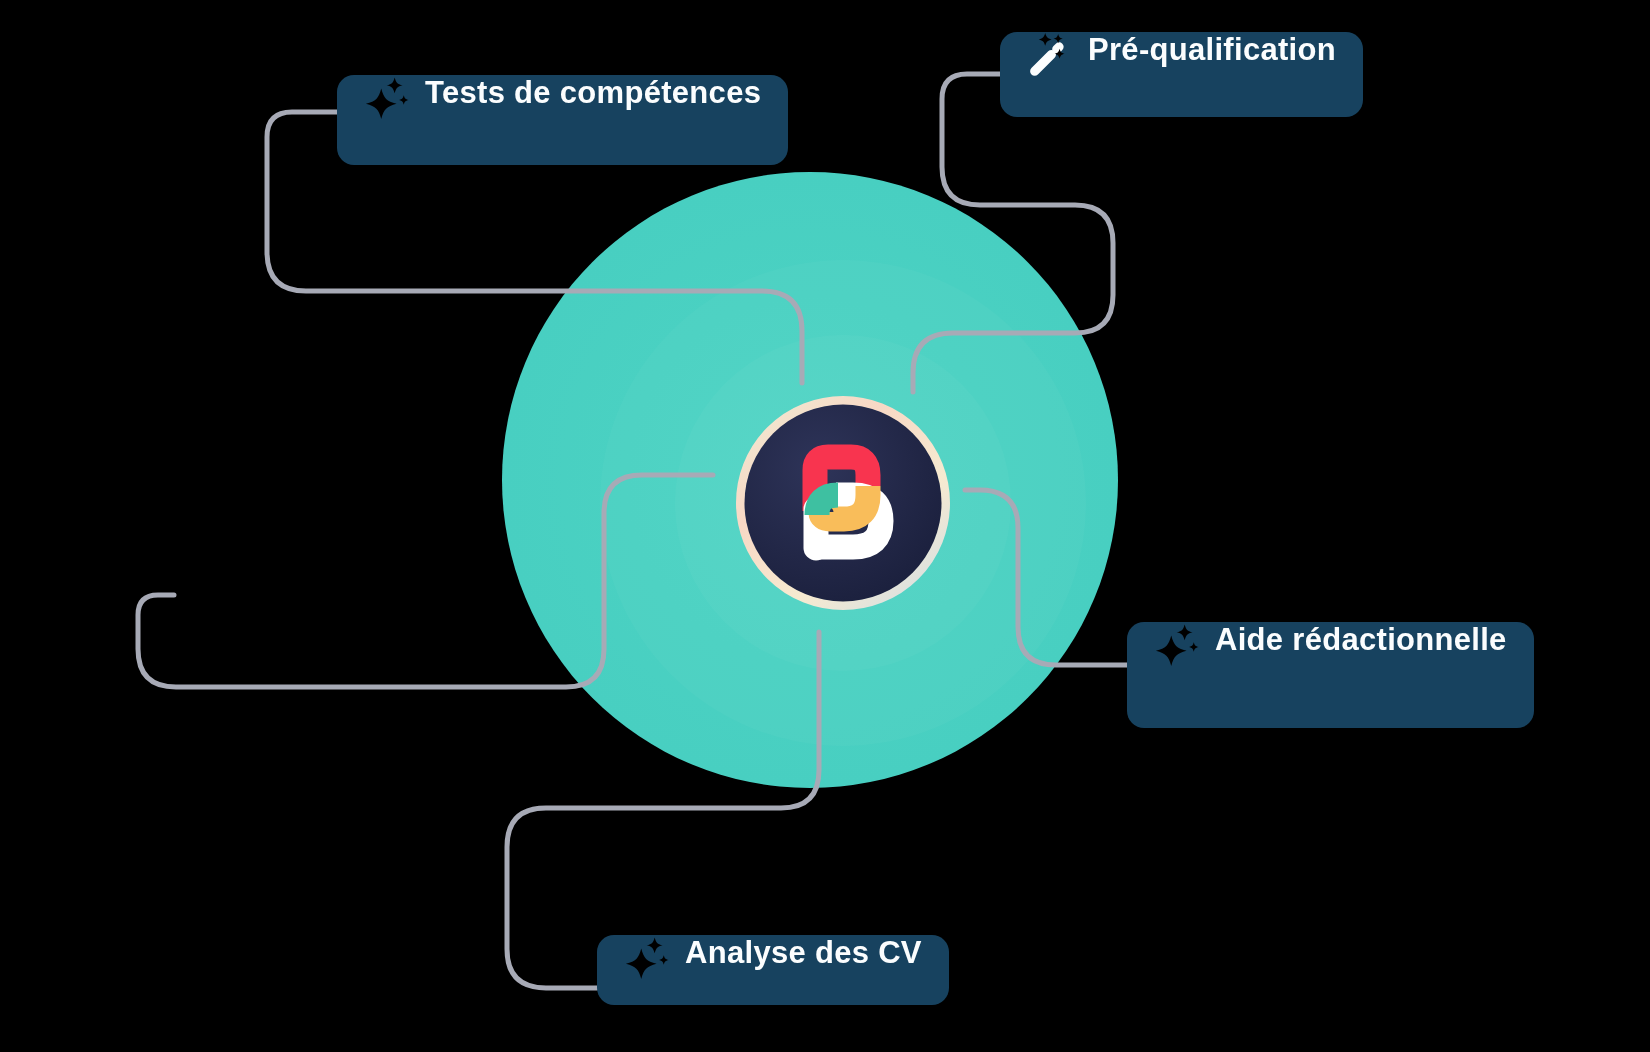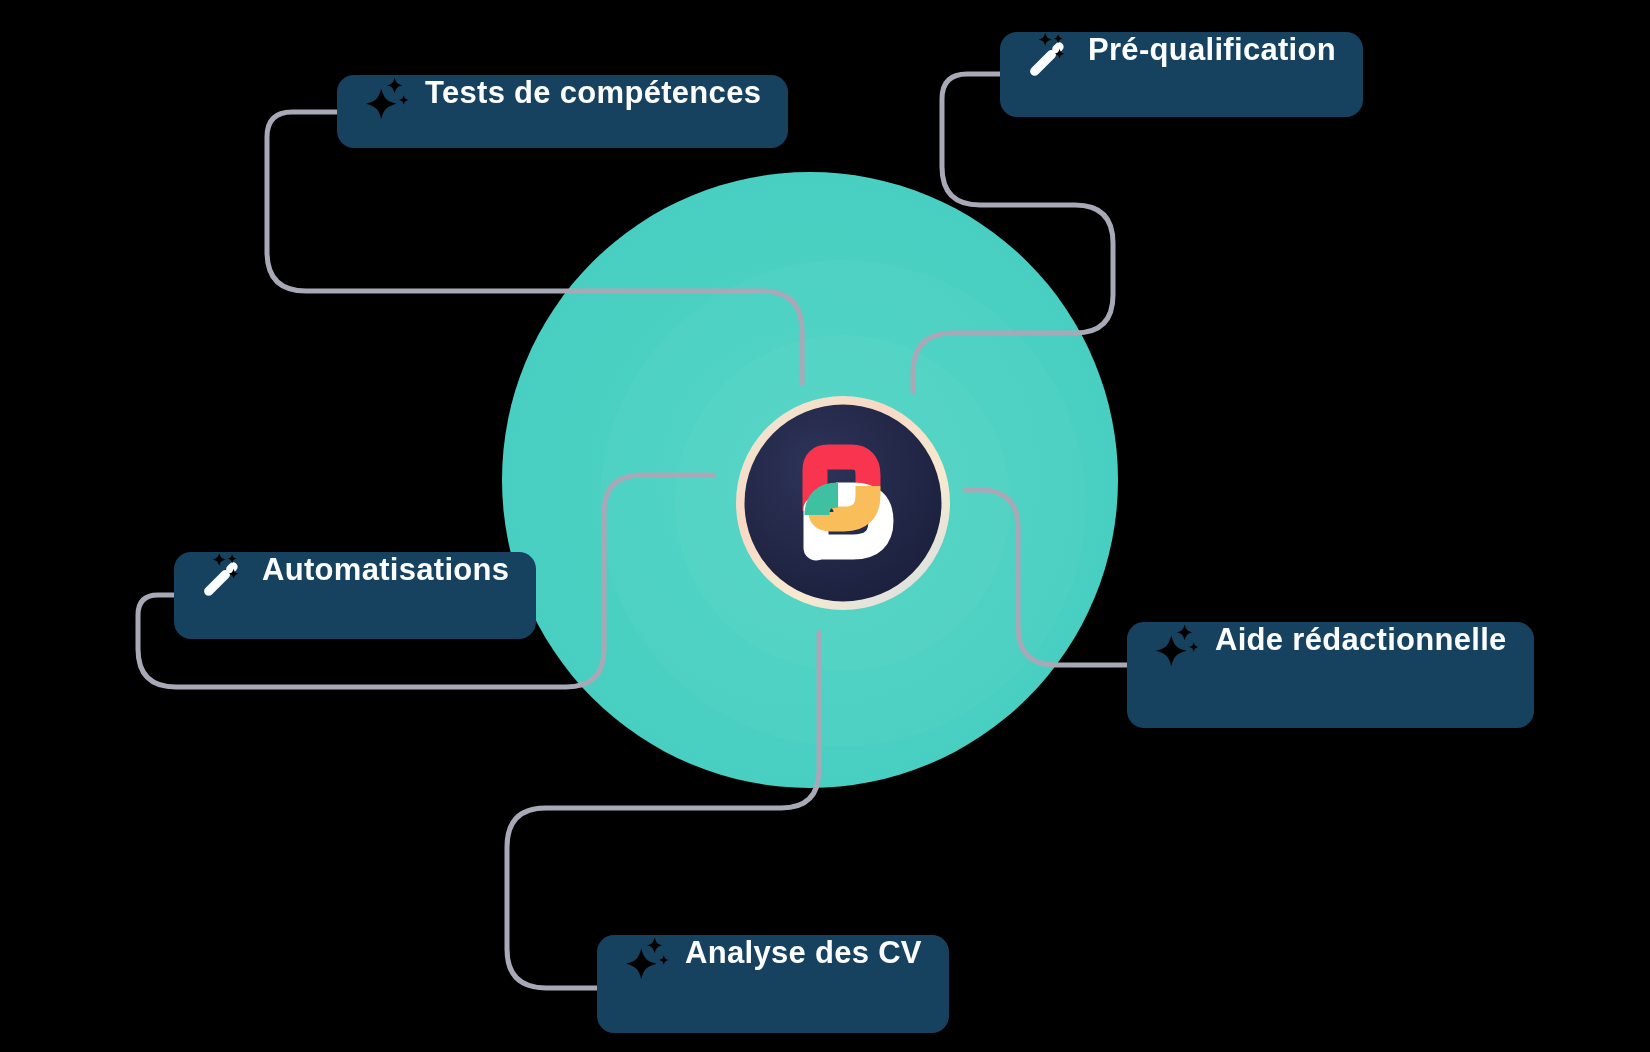--- a/index.html
+++ b/index.html
@@ -16,25 +16,25 @@
     display:flex;align-items:flex-start;gap:15px;
     padding:0 27px;
     background:var(--box-navy,#17425f);
     border-radius:17px;
     color:var(--label-text,#fbfdfe);
     font-size:31px;font-weight:bold;letter-spacing:.3px;
     white-space:nowrap;
     box-sizing:border-box;
   }
   .bx-icon{width:46px;height:46px;flex:0 0 auto;}
-  #box-tests        {left:337px;top:75px; height:73px;}
+  #box-tests        {left:337px;top:75px; height:90px;}
   #box-prequal      {left:1000px;top:32px; height:85px;}
   #box-automations  {left:174px;top:552px;height:87px;}
   #box-aide         {left:1127px;top:622px;height:106px;}
-  #box-analyse      {left:597px;top:935px;height:98px;}
+  #box-analyse      {left:597px;top:935px;height:70px;}
 </style>
 </head>
 <body>
 
 <div class="stage">
 
   <svg class="layer" width="1650" height="1052" viewBox="0 0 1650 1052">
     <defs>
       <radialGradient id="tealGrad" cx="50%" cy="50%" r="50%">
         <stop offset="0%" stop-color="var(--teal-circle-center,#4ed4c5)"></stop>
@@ -102,26 +102,20 @@
     <span>Tests de compétences</span>
   </div>
 
   <div class="node-box" id="box-prequal">
     <svg class="bx-icon" viewBox="0 0 48 48">
         <use href="#wand-icon"></use>
       </svg>
     <span>Pré-qualification</span>
   </div>
 
-  <div class="node-box" id="box-automations">
-    <svg class="bx-icon" viewBox="0 0 48 48">
-        <use href="#wand-icon"></use>
-      </svg>
-    <span>Automatisations</span>
-  </div>
 
   <div class="node-box" id="box-aide">
     <svg class="bx-icon" viewBox="0 0 48 48">
         <use href="#sparkles-icon"></use>
       </svg>
     <span>Aide rédactionnelle</span>
   </div>
 
   <div class="node-box" id="box-analyse">
     <svg class="bx-icon" viewBox="0 0 48 48">

